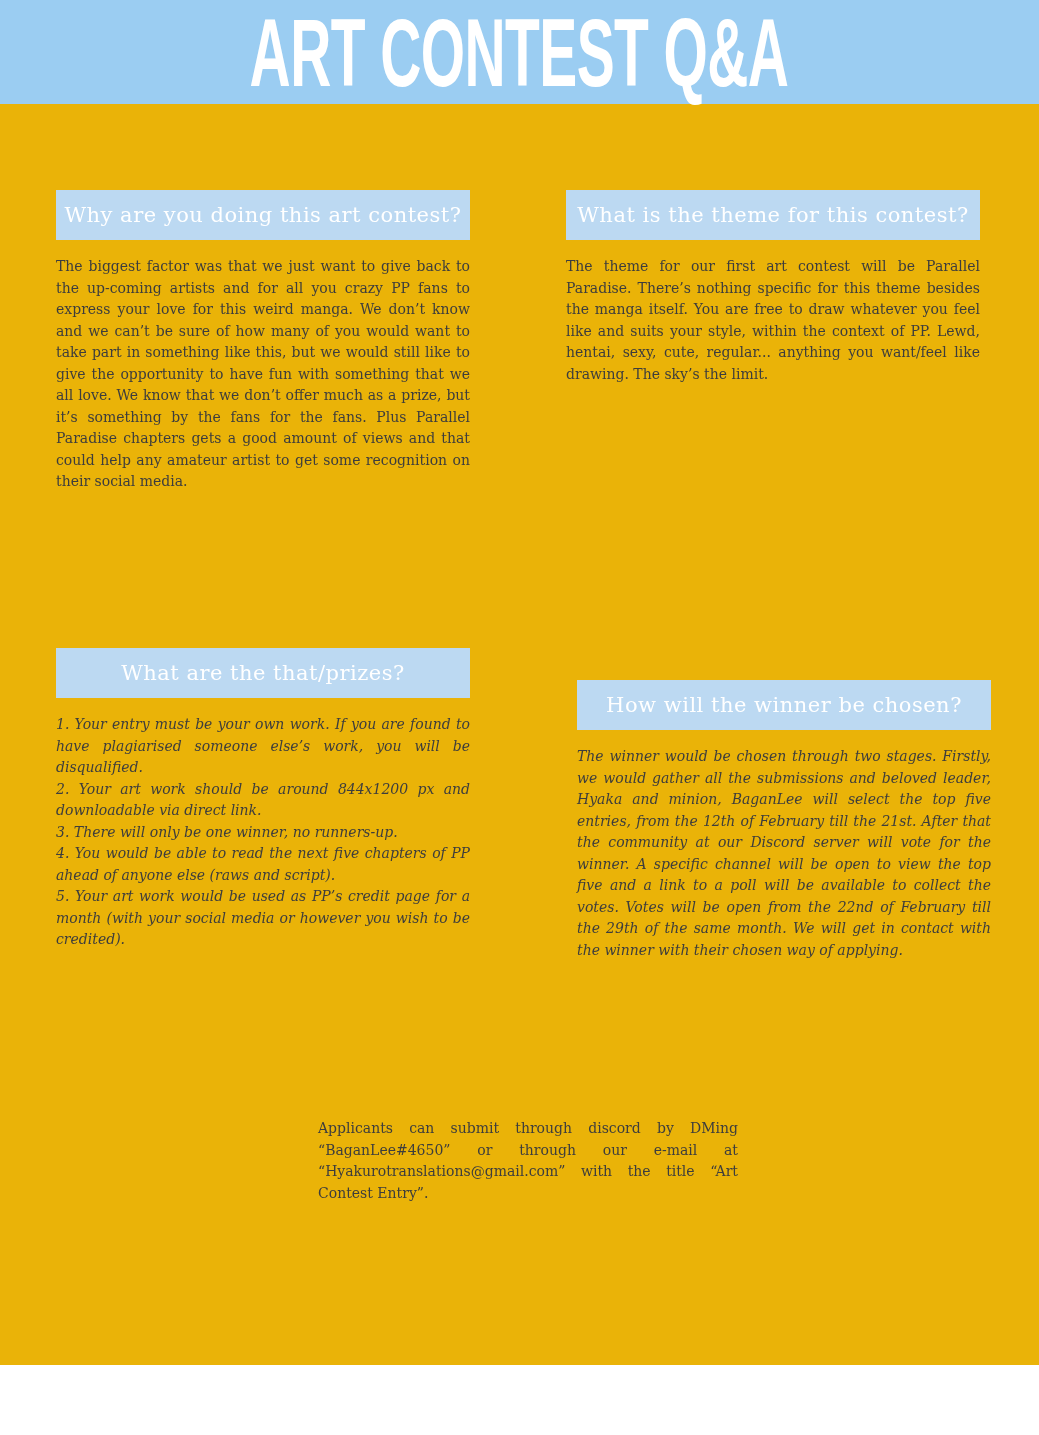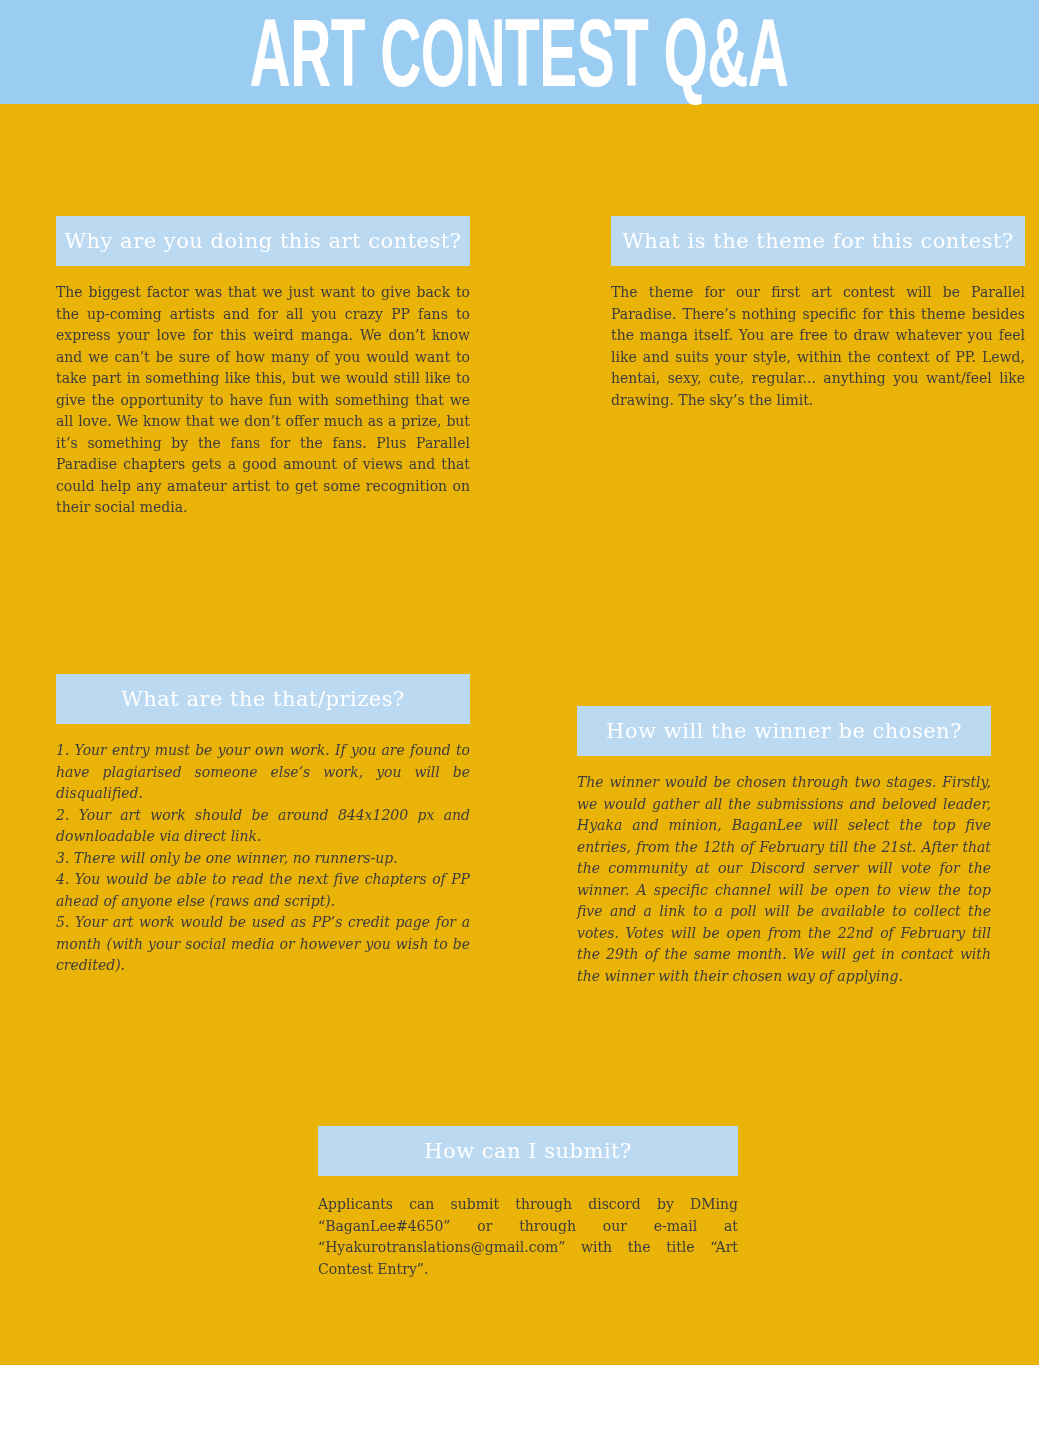--- a/index.html
+++ b/index.html
@@ -34,21 +34,21 @@
     font-weight: bold;
     font-size: 95px;
     line-height: 95px;
     letter-spacing: -1px;
     transform: scale(0.60, 1.02);
     transform-origin: center center;
     white-space: nowrap;
   }
 
   
-  .qa { position: absolute; margin-top: 26px; }
+  .qa { position: absolute; }
   .qbox {
     background: var(--box, #bcd9f2);
     height: 50px;
     display: flex;
     align-items: center;
     justify-content: center;
   }
   .qtext {
     color: #ffffff;
     font-size: 21px;
@@ -59,21 +59,21 @@
     margin: 0;
     color: var(--ink, #3d3d3d);
     font-size: 14px;
     line-height: 21.5px;
     text-align: justify;
     white-space: pre-line;
   }
 
   
   .s0 { left: 56px;  top: 190px; width: 414px; }
-  .s1 { left: 611px; top: 190px; width: 414px; }
+  .s1 { left: 566px; top: 190px; width: 414px; }
   .s2 { left: 56px;  top: 648px; width: 414px; }
   .s3 { left: 577px; top: 680px; width: 414px; }
   .s4 { left: 318px; top: 1100px; width: 420px; }
 
   .s0 .answer, .s1 .answer { margin-top: 16px; }
   .s2 .answer, .s3 .answer { margin-top: 16px; font-style: italic; }
   .s4 .answer { margin-top: 18px; }
 </style>
 </head>
 <body>
@@ -110,19 +110,16 @@
   </section>
 
   <section class="qa s3">
     <div class="qbox">
       <span class="qtext">How will the winner be chosen?</span>
     </div>
     <p class="answer">The winner would be chosen through two stages. Firstly, we would gather all the submissions and beloved leader, Hyaka and minion, BaganLee will select the top five entries, from the 12th of February till the 21st. After that the community at our Discord server will vote for the winner. A specific channel will be open to view the top five and a link to a poll will be available to collect the votes. Votes will be open from the 22nd of February till the 29th of the same month. We will get in contact with the winner with their chosen way of applying.</p>
   </section>
 
   <section class="qa s4">
-    <div class="qbox">
-      <span class="qtext">How can I submit?</span>
-    </div>
     <p class="answer">Applicants can submit through discord by DMing “BaganLee#4650” or through our e-mail at “Hyakurotranslations@gmail.com” with the title “Art Contest Entry”.</p>
   </section>
 
 </div>
 
 </body></html>

